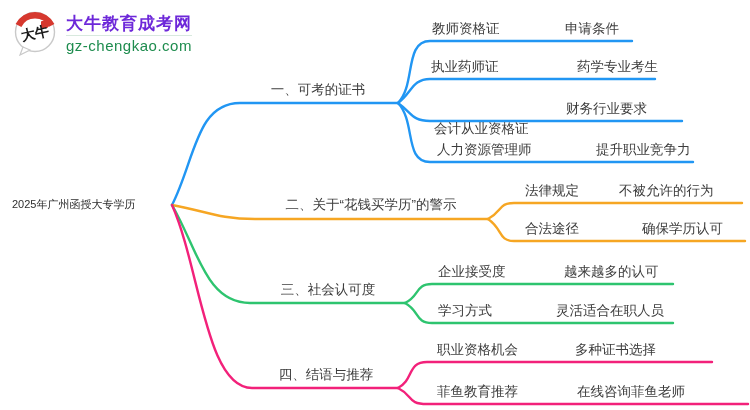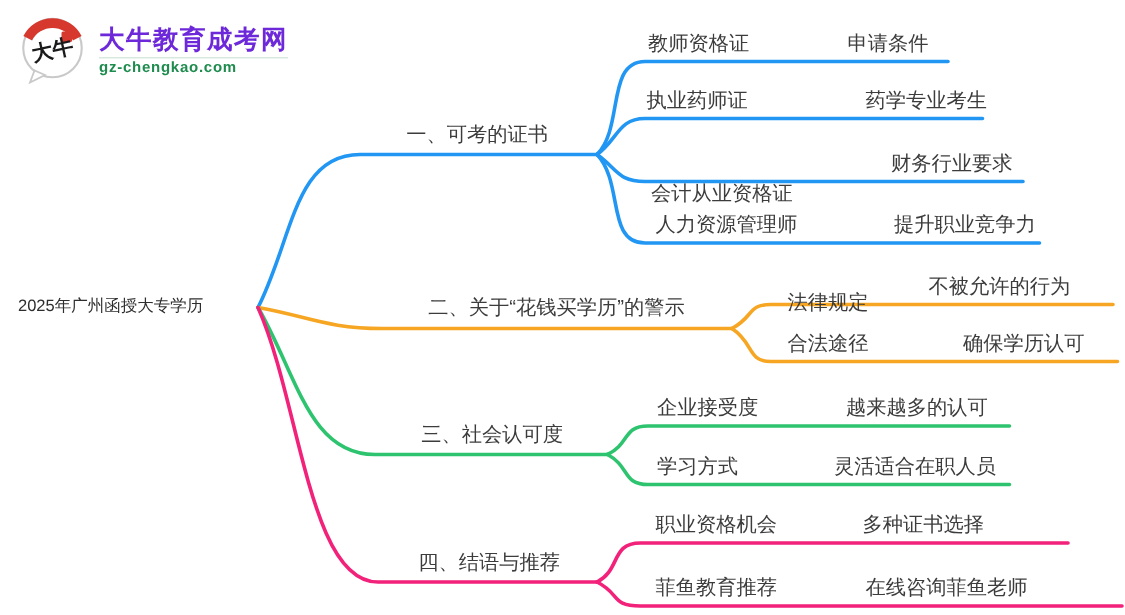--- a/index.html
+++ b/index.html
@@ -7,21 +7,21 @@
          font-family:"Liberation Sans","DejaVu Sans",sans-serif;}
   .lines{position:absolute;left:0;top:0;}
   .lines g{fill:none;stroke-width:2.4;stroke-linecap:round;stroke-linejoin:round;}
   .t{position:absolute;font-size:13.5px;color:#3c3c3c;white-space:nowrap;
      line-height:20px;height:20px;}
   .label{text-align:center;}
   .central{position:absolute;left:12px;top:194px;width:160px;font-size:11px;
            color:#2e2e2e;line-height:21px;white-space:nowrap;}
   .logo{position:absolute;left:12px;top:10px;display:flex;align-items:center;gap:8px;}
   .logo-title{font-size:17px;font-weight:bold;color:#6d28d9;line-height:21px;letter-spacing:1px;}
-  .logo-domain{font-size:10px;font-weight:bold;color:#1E8C4E;letter-spacing:.5px;
+  .logo-domain{font-size:15px;font-weight:normal;color:#1E8C4E;letter-spacing:.5px;
                border-top:1px solid #d8e9de;margin-top:1px;padding-top:1px;}
 </style>
 </head>
 <body>
 
 <div class="stage">
 
   <svg class="lines" width="750" height="410" viewBox="0 0 750 410">
     <g stroke="#2196F3">
       <path d="M172,205 C195,160 196,103 240,103 L398,103"></path>
@@ -62,26 +62,26 @@
   </header>
 
   <div class="central">2025年广州函授大专学历</div>
 
   <div class="t label" style="left:237px;top:80px;width:162px;">一、可考的证书</div>
   <span class="t" style="left:432px;top:19px;text-align:right;">教师资格证</span>
   <span class="t" style="left:565px;top:19px;">申请条件</span>
   <span class="t" style="left:431px;top:57px;">执业药师证</span>
   <span class="t" style="left:560px;top:57px;margin-left:17px;">药学专业考生</span>
   <span class="t" style="left:434px;top:99px;margin-top:20px;">会计从业资格证</span>
-  <span class="t" style="left:594px;top:99px;">财务行业要求</span>
+  <span class="t" style="left:566px;top:99px;">财务行业要求</span>
   <span class="t" style="left:437px;top:140px;">人力资源管理师</span>
   <span class="t" style="left:596px;top:140px;">提升职业竞争力</span>
 
   <div class="t label" style="left:252px;top:195px;width:238px;">二、关于“花钱买学历”的警示</div>
-  <span class="t" style="left:525px;top:192px;">法律规定</span>
+  <span class="t" style="left:525px;top:181px;">法律规定</span>
   <span class="t" style="left:619px;top:181px;text-align:right;">不被允许的行为</span>
   <span class="t" style="left:525px;top:219px;">合法途径</span>
   <span class="t" style="left:642px;top:219px;">确保学历认可</span>
 
   <div class="t label" style="left:250px;top:280px;width:156px;">三、社会认可度</div>
   <span class="t" style="left:438px;top:262px;">企业接受度</span>
   <span class="t" style="left:564px;top:262px;">越来越多的认可</span>
   <span class="t" style="left:438px;top:301px;">学习方式</span>
   <span class="t" style="left:556px;top:301px;">灵活适合在职人员</span>
 

